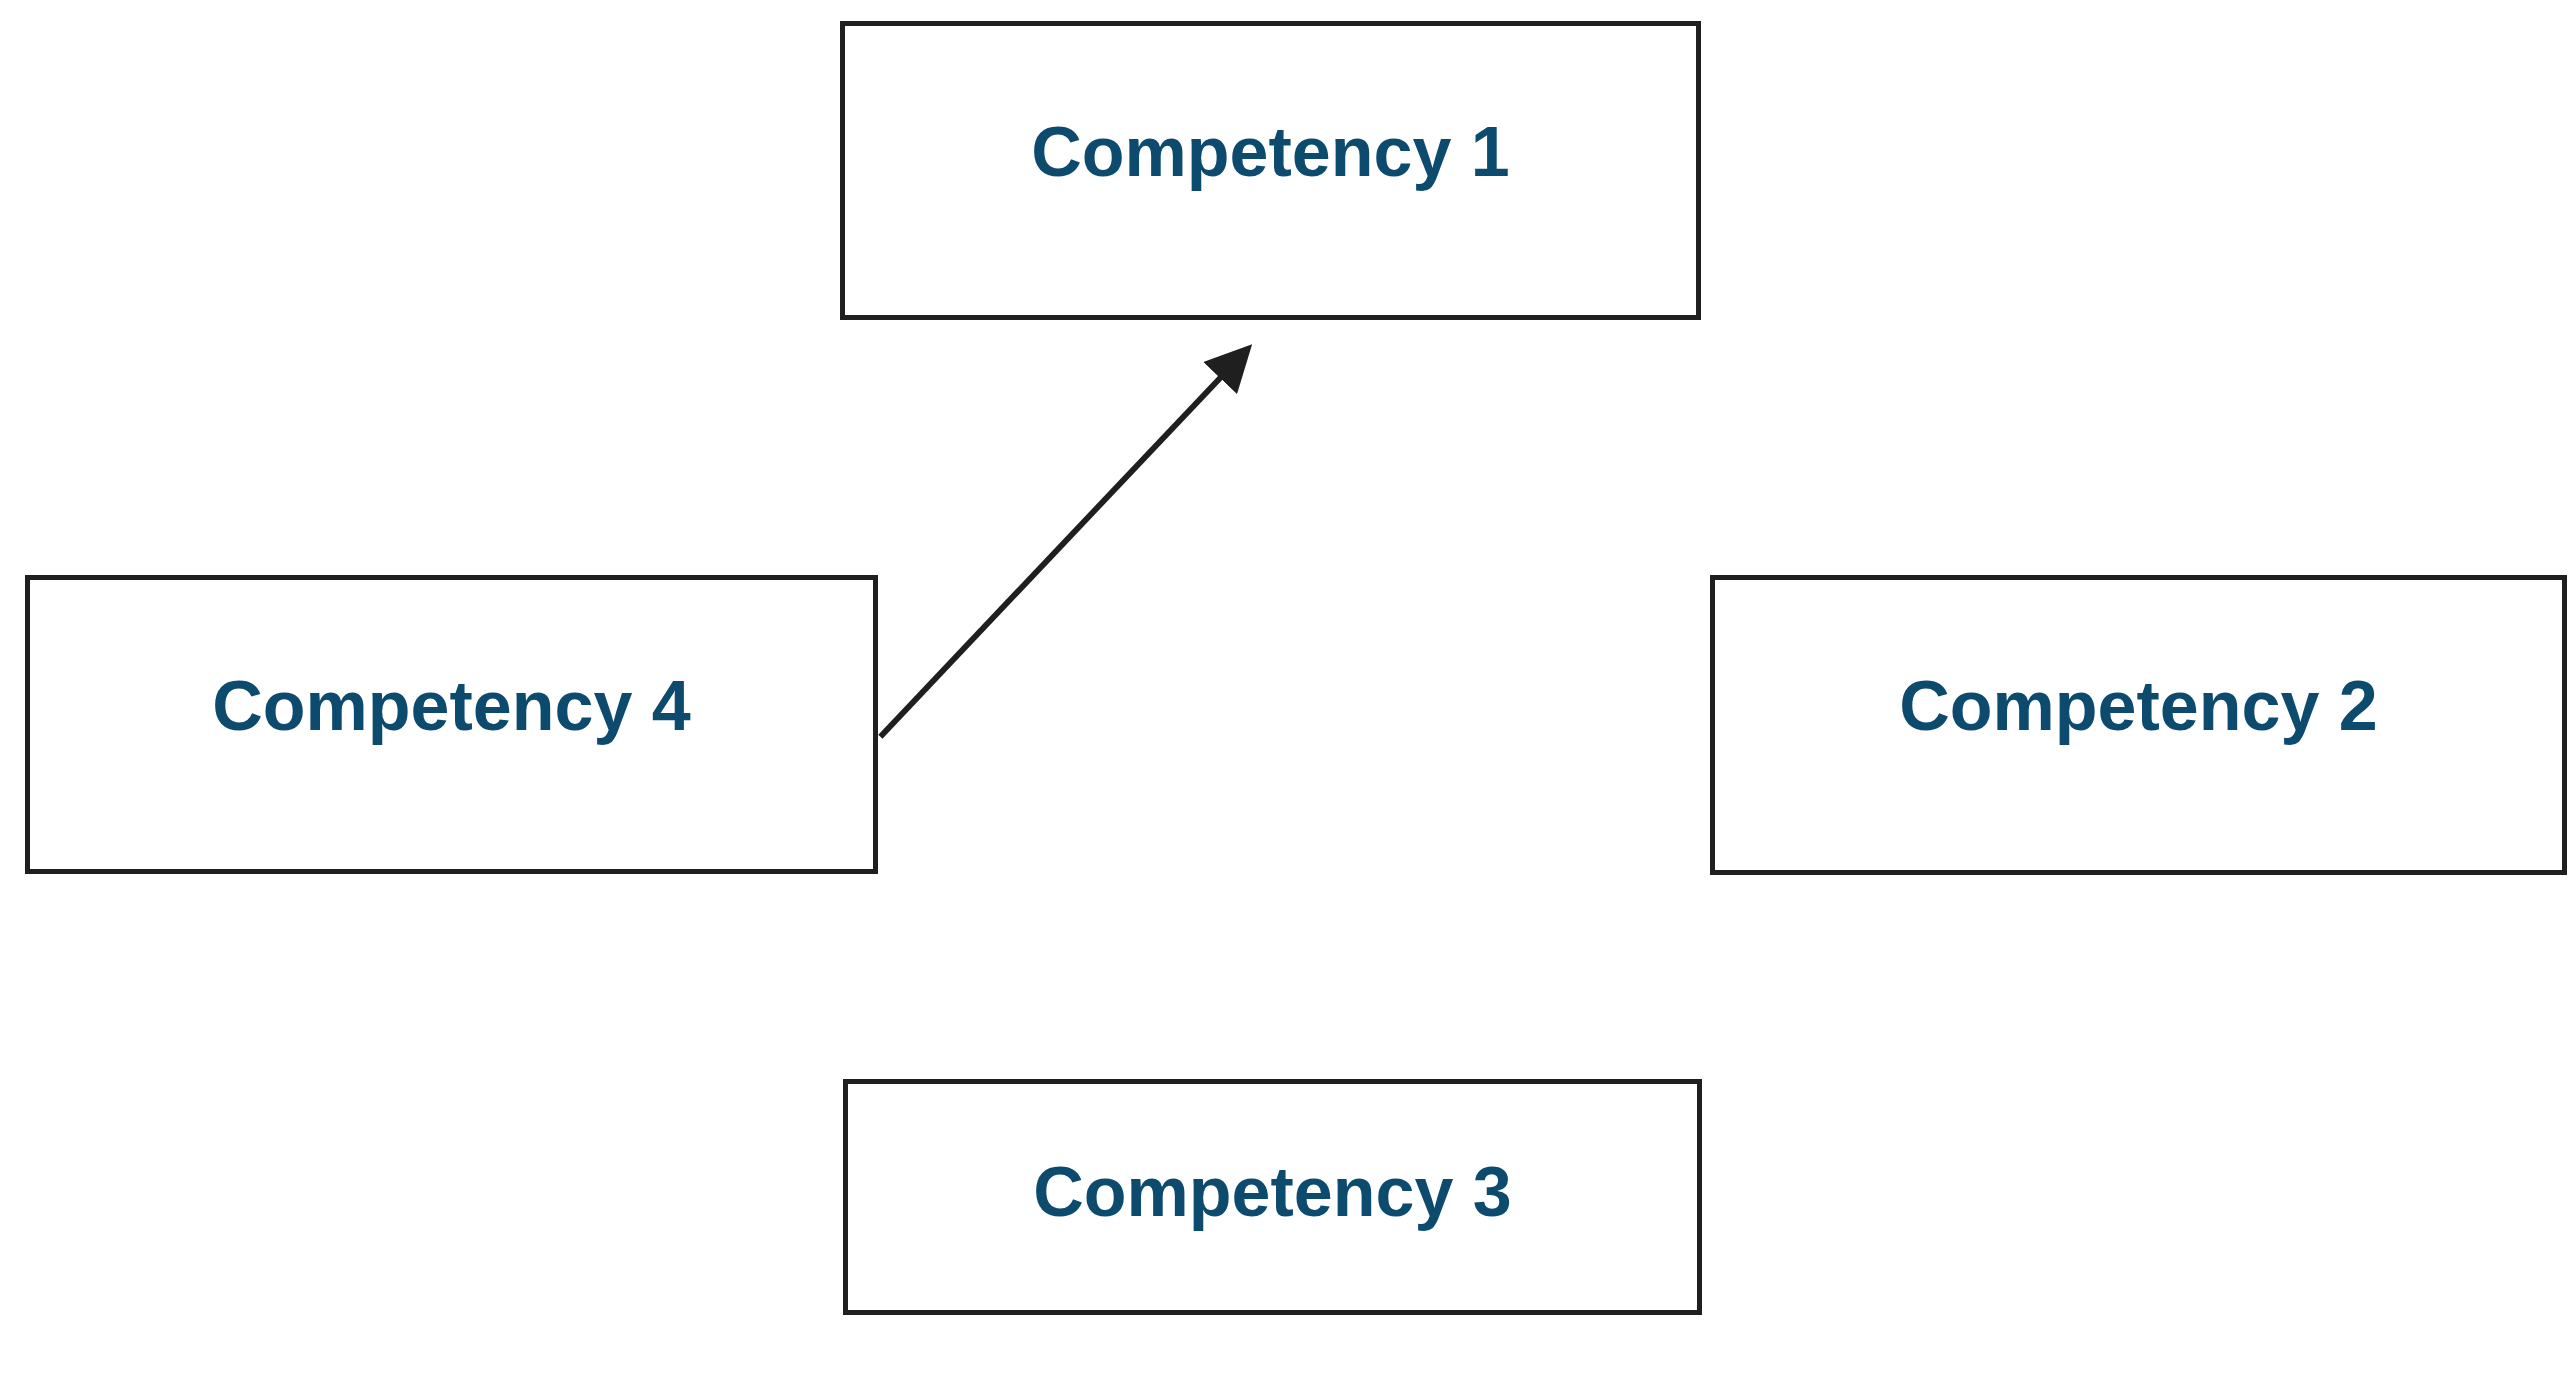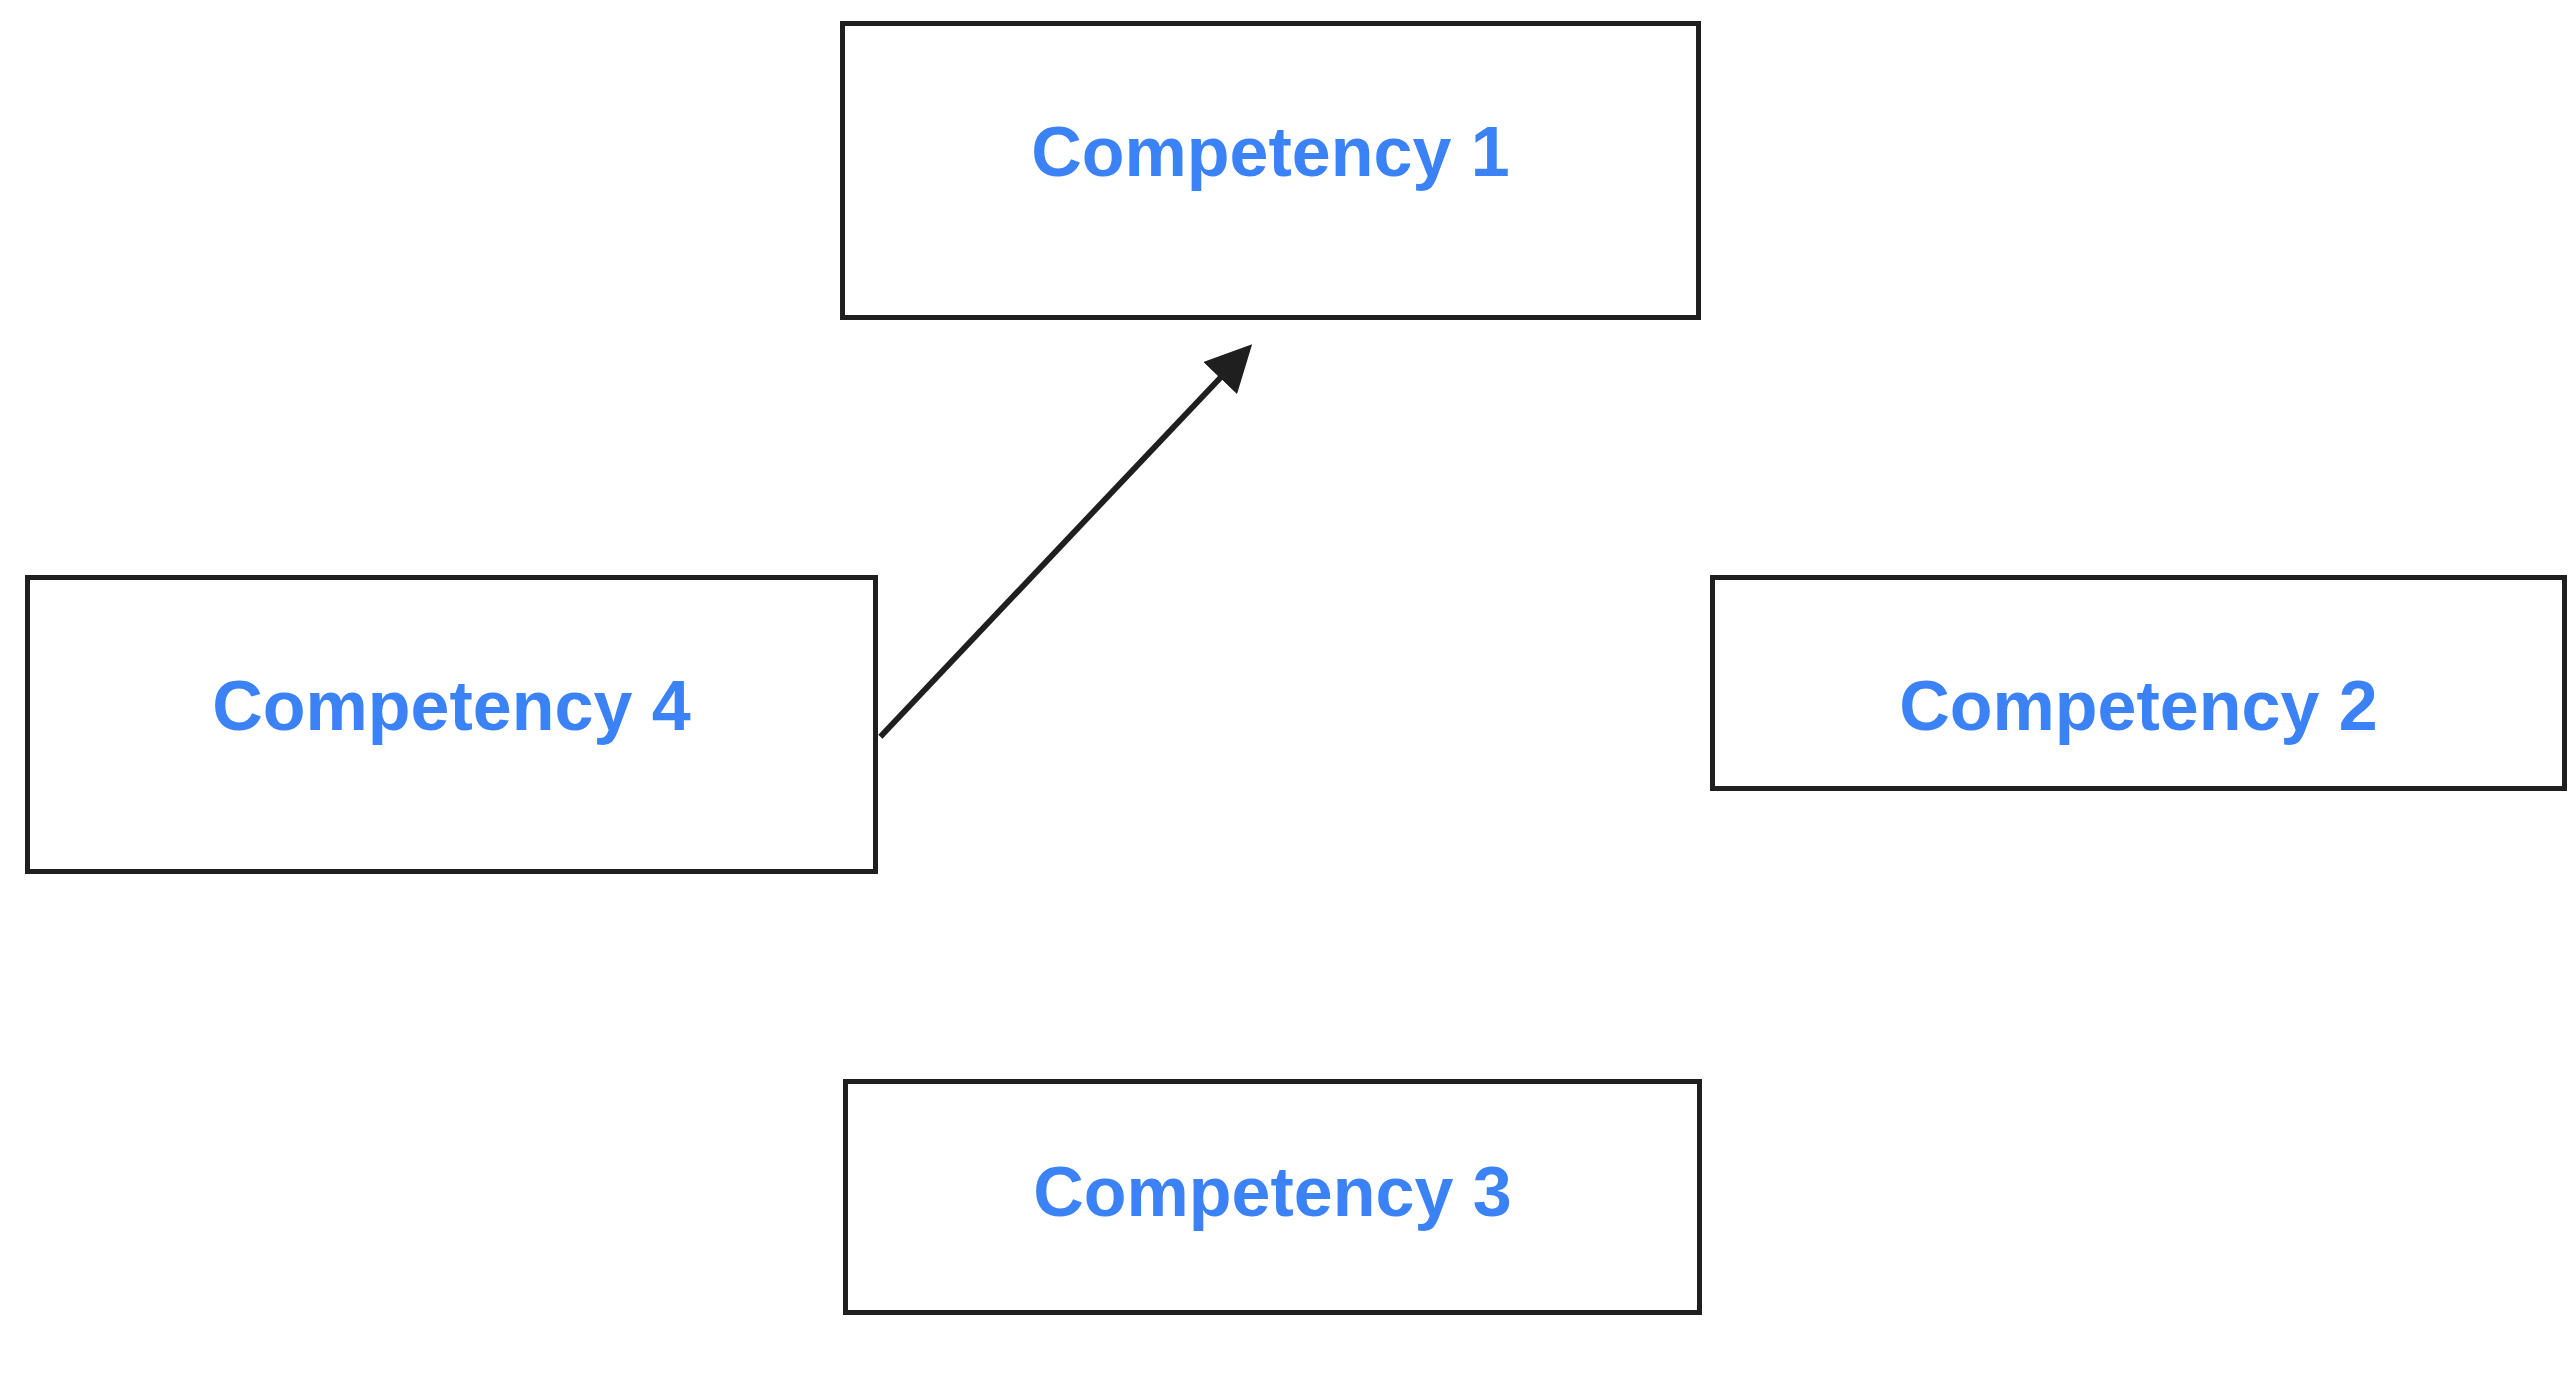--- a/index.html
+++ b/index.html
@@ -20,26 +20,26 @@
     box-sizing: border-box;
     border: 5.8px solid #1f1f1f;
     background: #ffffff;
     display: flex;
     justify-content: center;
     align-items: flex-start;
   }
   .node .label {
     font-size: 70px;
     font-weight: bold;
-    color: #3b82f6;
+    color: #0c4a6e;
     line-height: 1.2;
     white-space: nowrap;
   }
   #node-competency-1 { left: 840px;  top: 21.4px;   width: 861px; height: 299px; padding-top: 84px; }
-  #node-competency-2 { left: 1710px; top: 575px;  width: 857px; height: 216px; padding-top: 84px; }
+  #node-competency-2 { left: 1710px; top: 575px;  width: 857px; height: 300px; padding-top: 84px; }
   #node-competency-4 { left: 25px;   top: 575px;  width: 853px; height: 299px; padding-top: 84px; }
   #node-competency-3 { left: 843px;  top: 1079px; width: 859px; height: 236px; padding-top: 66px; }
   #connector-layer {
     position: absolute;
     left: 0;
     top: 0;
     width: 2576px;
     height: 1382px;
     pointer-events: none;
   }

